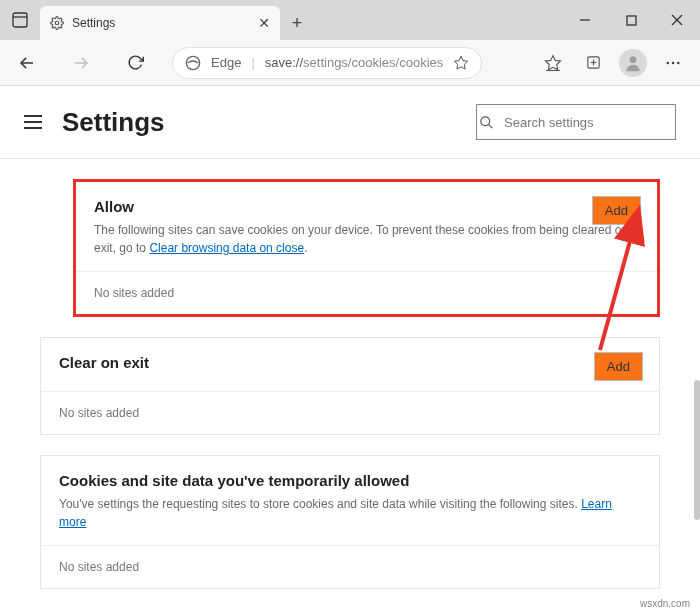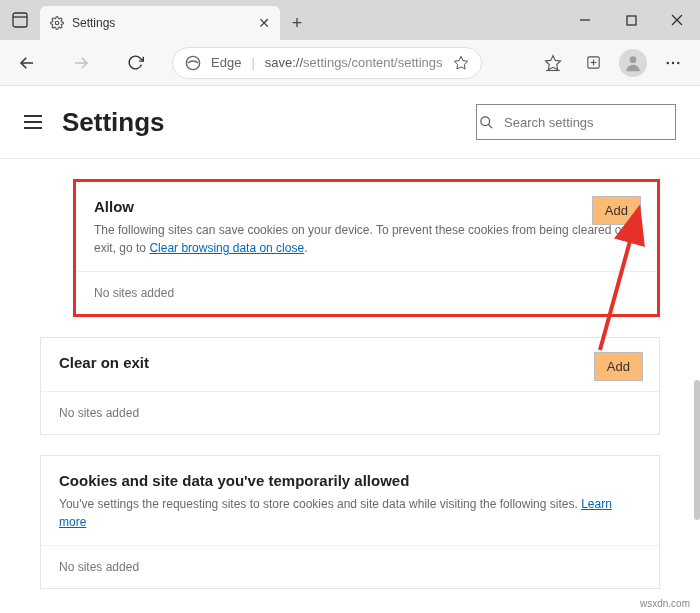--- a/index.html
+++ b/index.html
@@ -35,21 +35,21 @@
     .search-box { margin-left:auto; width:200px; height:36px; border:1px solid #888; display:flex; align-items:center; padding:0 2px; gap:10px; font-size:13px; color:#777; }
 
     
     .content { padding: 20px 40px; display:flex; flex-direction:column; gap:20px; }
     .card { border:1px solid #e5e5e5; background:#fff; }
     .card.highlight { border:3px solid #e5312a;margin-left:33px; }
     .card-body { padding:16px 18px 14px; position:relative; }
     .card-title { font-size:15px; font-weight:600; color:#222; margin-bottom:6px; }
     .card-desc { font-size:12px; color:#6a6a6a; line-height:1.5; }
     .card-desc a { color:#0067c0; text-decoration:underline; }
-    .add-btn { position:absolute; top:14px; right:16px; border:1px solid #bcbcbc; background:#fdba74; padding:6px 12px; font-size:13px; color:#333; }
+    .add-btn { position:absolute; top:14px; right:16px; border:1px solid #bcbcbc; background:#f97316; padding:6px 12px; font-size:13px; color:#333; }
     .card-footer { border-top:1px solid #eee; padding:14px 18px; font-size:12px; color:#777; }
 
     
     .red-arrow { position:absolute; pointer-events:none; }
 
     
     .vscroll { position:absolute; right:0; top:380px; width:6px; height:140px; background:#c8c8c8; border-radius:3px; }
 
     
     .watermark { position:absolute; bottom:4px; right:10px; font-size:10px; color:#888; }
@@ -118,21 +118,21 @@
   </div>
   <div class="addressbar">
     <span>
       <svg width="16" height="16" viewBox="0 0 24 24">
           <circle cx="12" cy="12" r="10" fill="none" stroke="#666" stroke-width="2"></circle>
           <path d="M4 12 Q12 6 20 12" fill="none" stroke="#666" stroke-width="2"></path>
         </svg>
     </span>
     <span class="addr-edge">Edge</span>
     <span class="addr-sep">|</span>
-    <span class="addr-url"><span class="dark">save://</span><span>settings/content/settings</span></span>
+    <span class="addr-url"><span class="dark">save://</span><span>settings/cookies/cookies</span></span>
     <span class="star-plus">
       <svg width="16" height="16" viewBox="0 0 24 24" fill="none" stroke="#555" stroke-width="1.5">
           <polygon points="12 2 15 8.5 22 9.3 17 14 18.2 21 12 17.8 5.8 21 7 14 2 9.3 9 8.5 12 2"></polygon>
         </svg>
     </span>
   </div>
   <div class="tb-right">
     <div class="tb-btn">
       <svg width="18" height="18" viewBox="0 0 24 24" fill="none" stroke="#555" stroke-width="1.5">
           <polygon points="12 2 15 8.5 22 9.3 17 14 18.2 21 12 17.8 5.8 21 7 14 2 9.3 9 8.5 12 2"></polygon>

